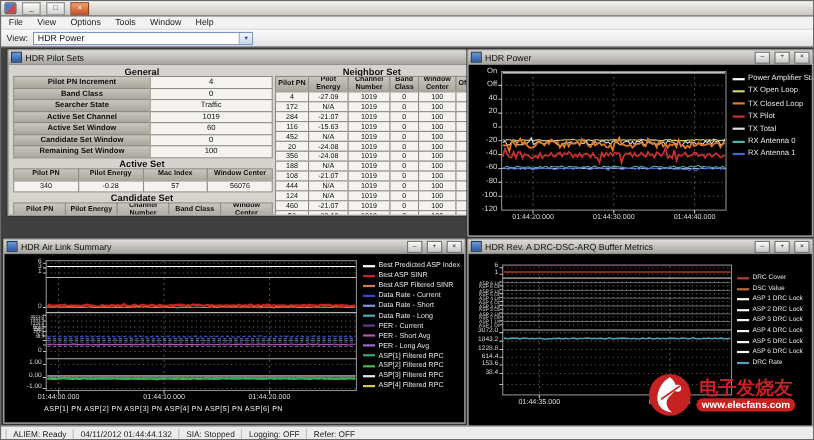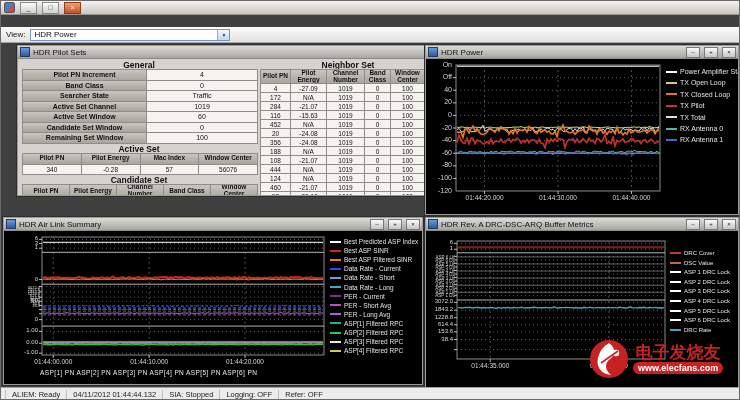--- a/index.html
+++ b/index.html
@@ -71,30 +71,38 @@
 
 <div id="root">
 
   <div class="titlebar">
     <span class="appicon"></span>
     <span class="winbtn">_</span>
     <span class="winbtn">□</span>
     <span class="winbtn close">×</span>
   </div>
 
+  <div class="menubar" id="menubar">
+      <span class="menu-item">File</span>
+      <span class="menu-item">View</span>
+      <span class="menu-item">Options</span>
+      <span class="menu-item">Tools</span>
+      <span class="menu-item">Window</span>
+      <span class="menu-item">Help</span>
+    </div>
 
   <div class="toolbar">
     <span class="lbl">View:</span>
     <div class="combo">
       <span class="cv">HDR Power</span>
       <span class="arrow">▼</span>
     </div>
   </div>
 
-  <div class="panel" style="left:16px;top:44px;width:420px;height:151px">
+  <div class="panel" style="left:6px;top:44px;width:420px;height:151px">
     <div class="ptitle">
       <span class="picon"></span>
       <span class="pt">HDR Pilot Sets</span>
     </div>
     <div class="pbody">
       <div style="position:absolute;left:4px;top:1px;width:234px">
         <div class="sect">General</div>
         <div class="grid" id="general-table" style="grid-template-columns:124px 111px;grid-auto-rows:10.5px;padding-left:1px">
             <div class="cell hdr" style="font-size: 7px;">Pilot PN Increment</div>
             <div class="cell val">4</div>

